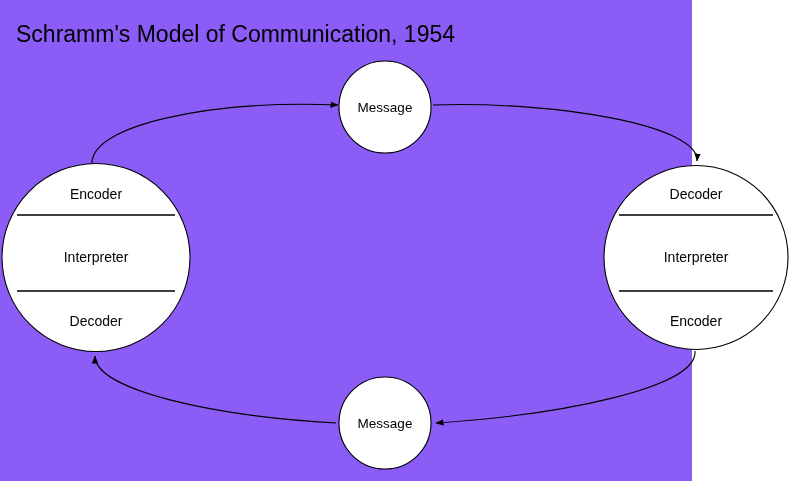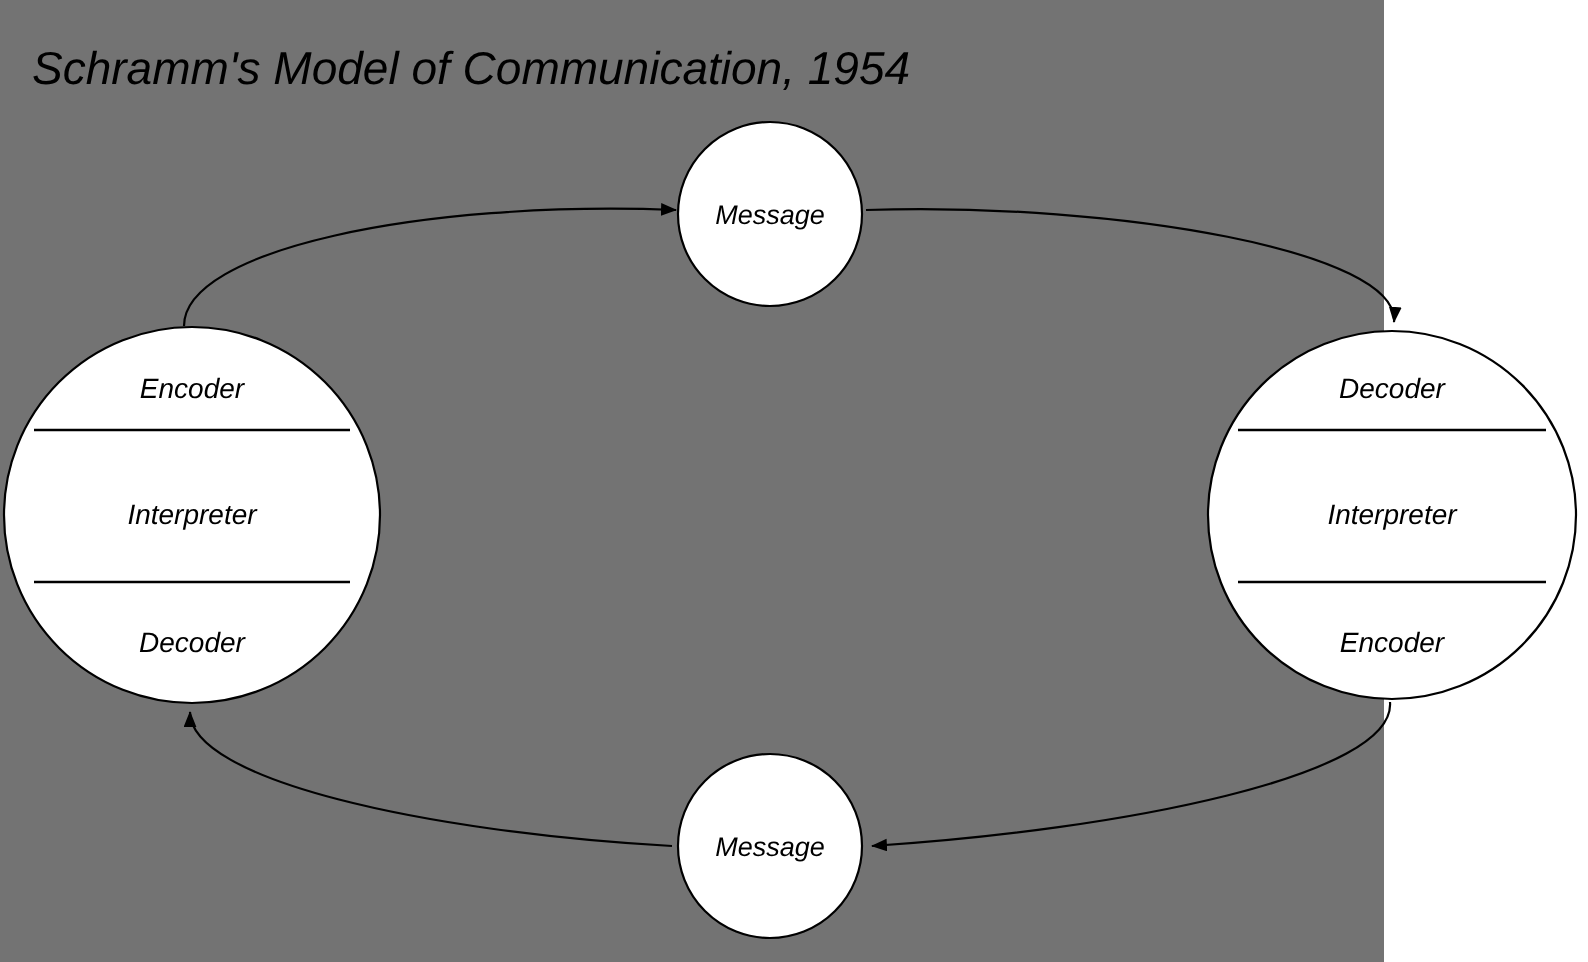--- a/index.html
+++ b/index.html
@@ -12,22 +12,21 @@
     width: 794px;
     height: 481px;
     overflow: hidden;
     font-family: "Liberation Sans", sans-serif;
     color: #000000;
   }
   #diagram-root {
     position: relative;
     width: 692px;
     height: 481px;
-    background: #737373;
-    font-style: italic;
+    background: #8b5cf6;
   }
   #diagram-svg {
     position: absolute;
     top: 0;
     left: 0;
     width: 794px;
     height: 481px;
     display: block;
   }
   .diagram-title {

